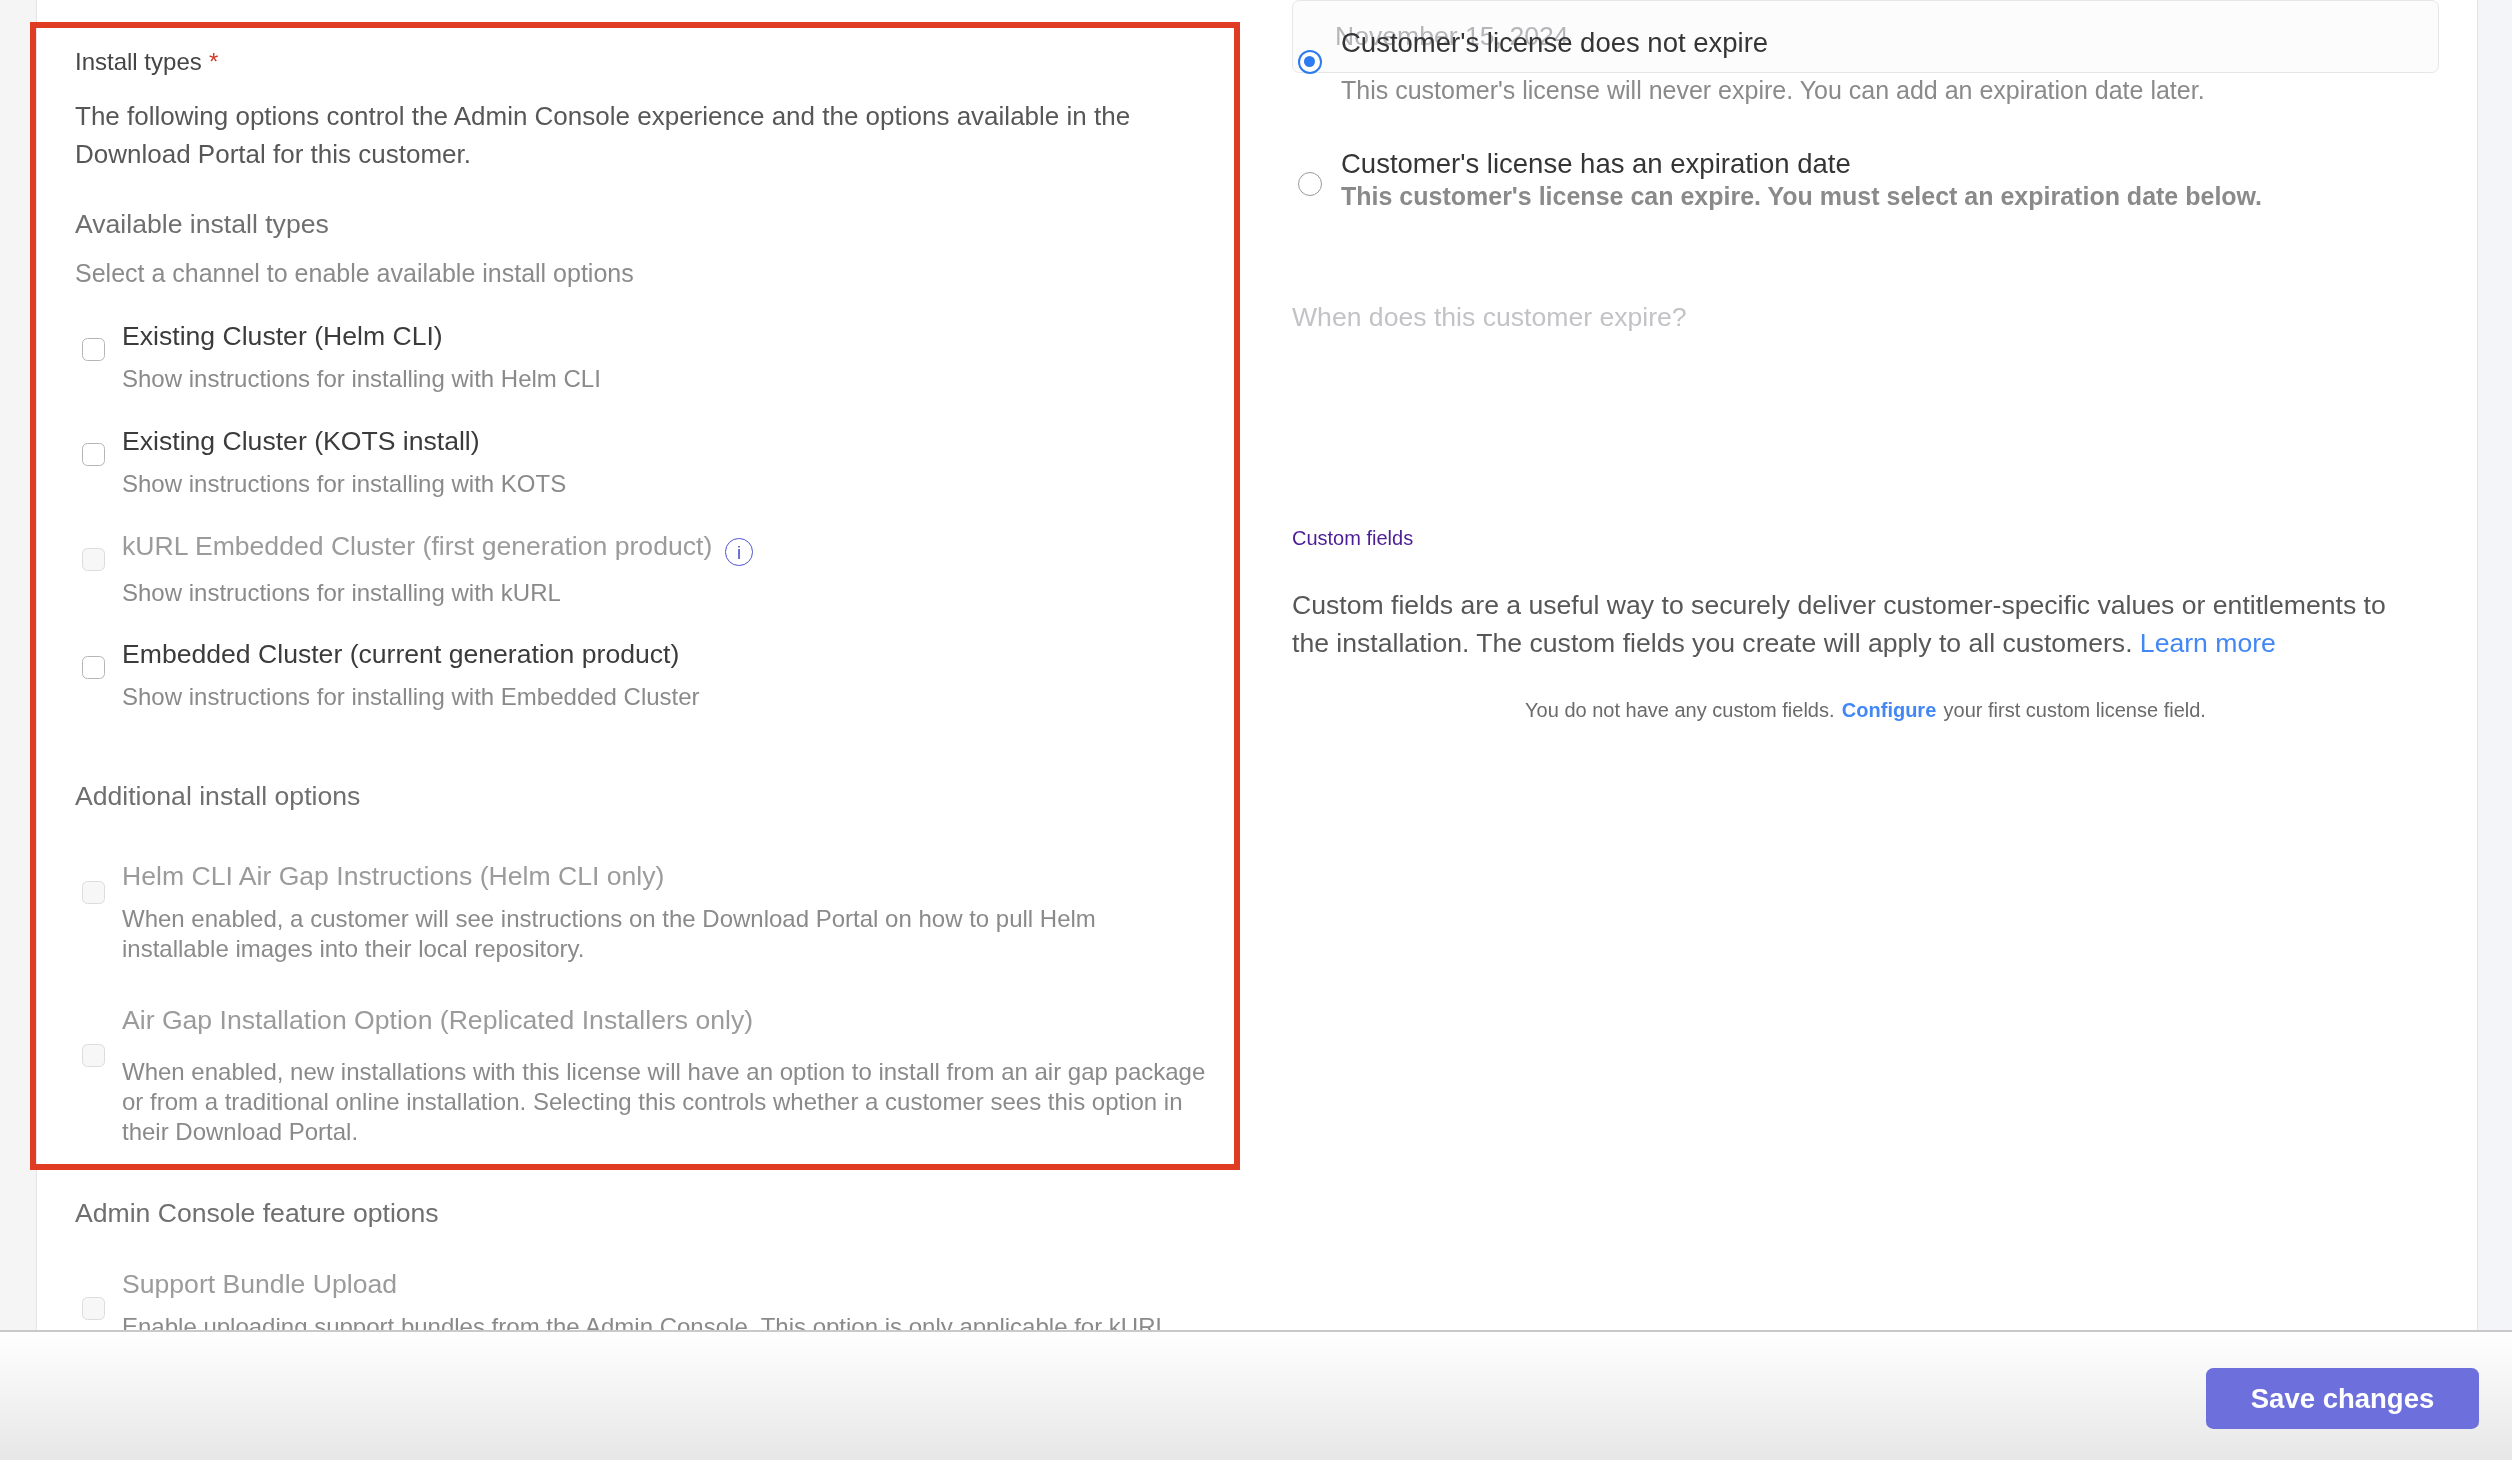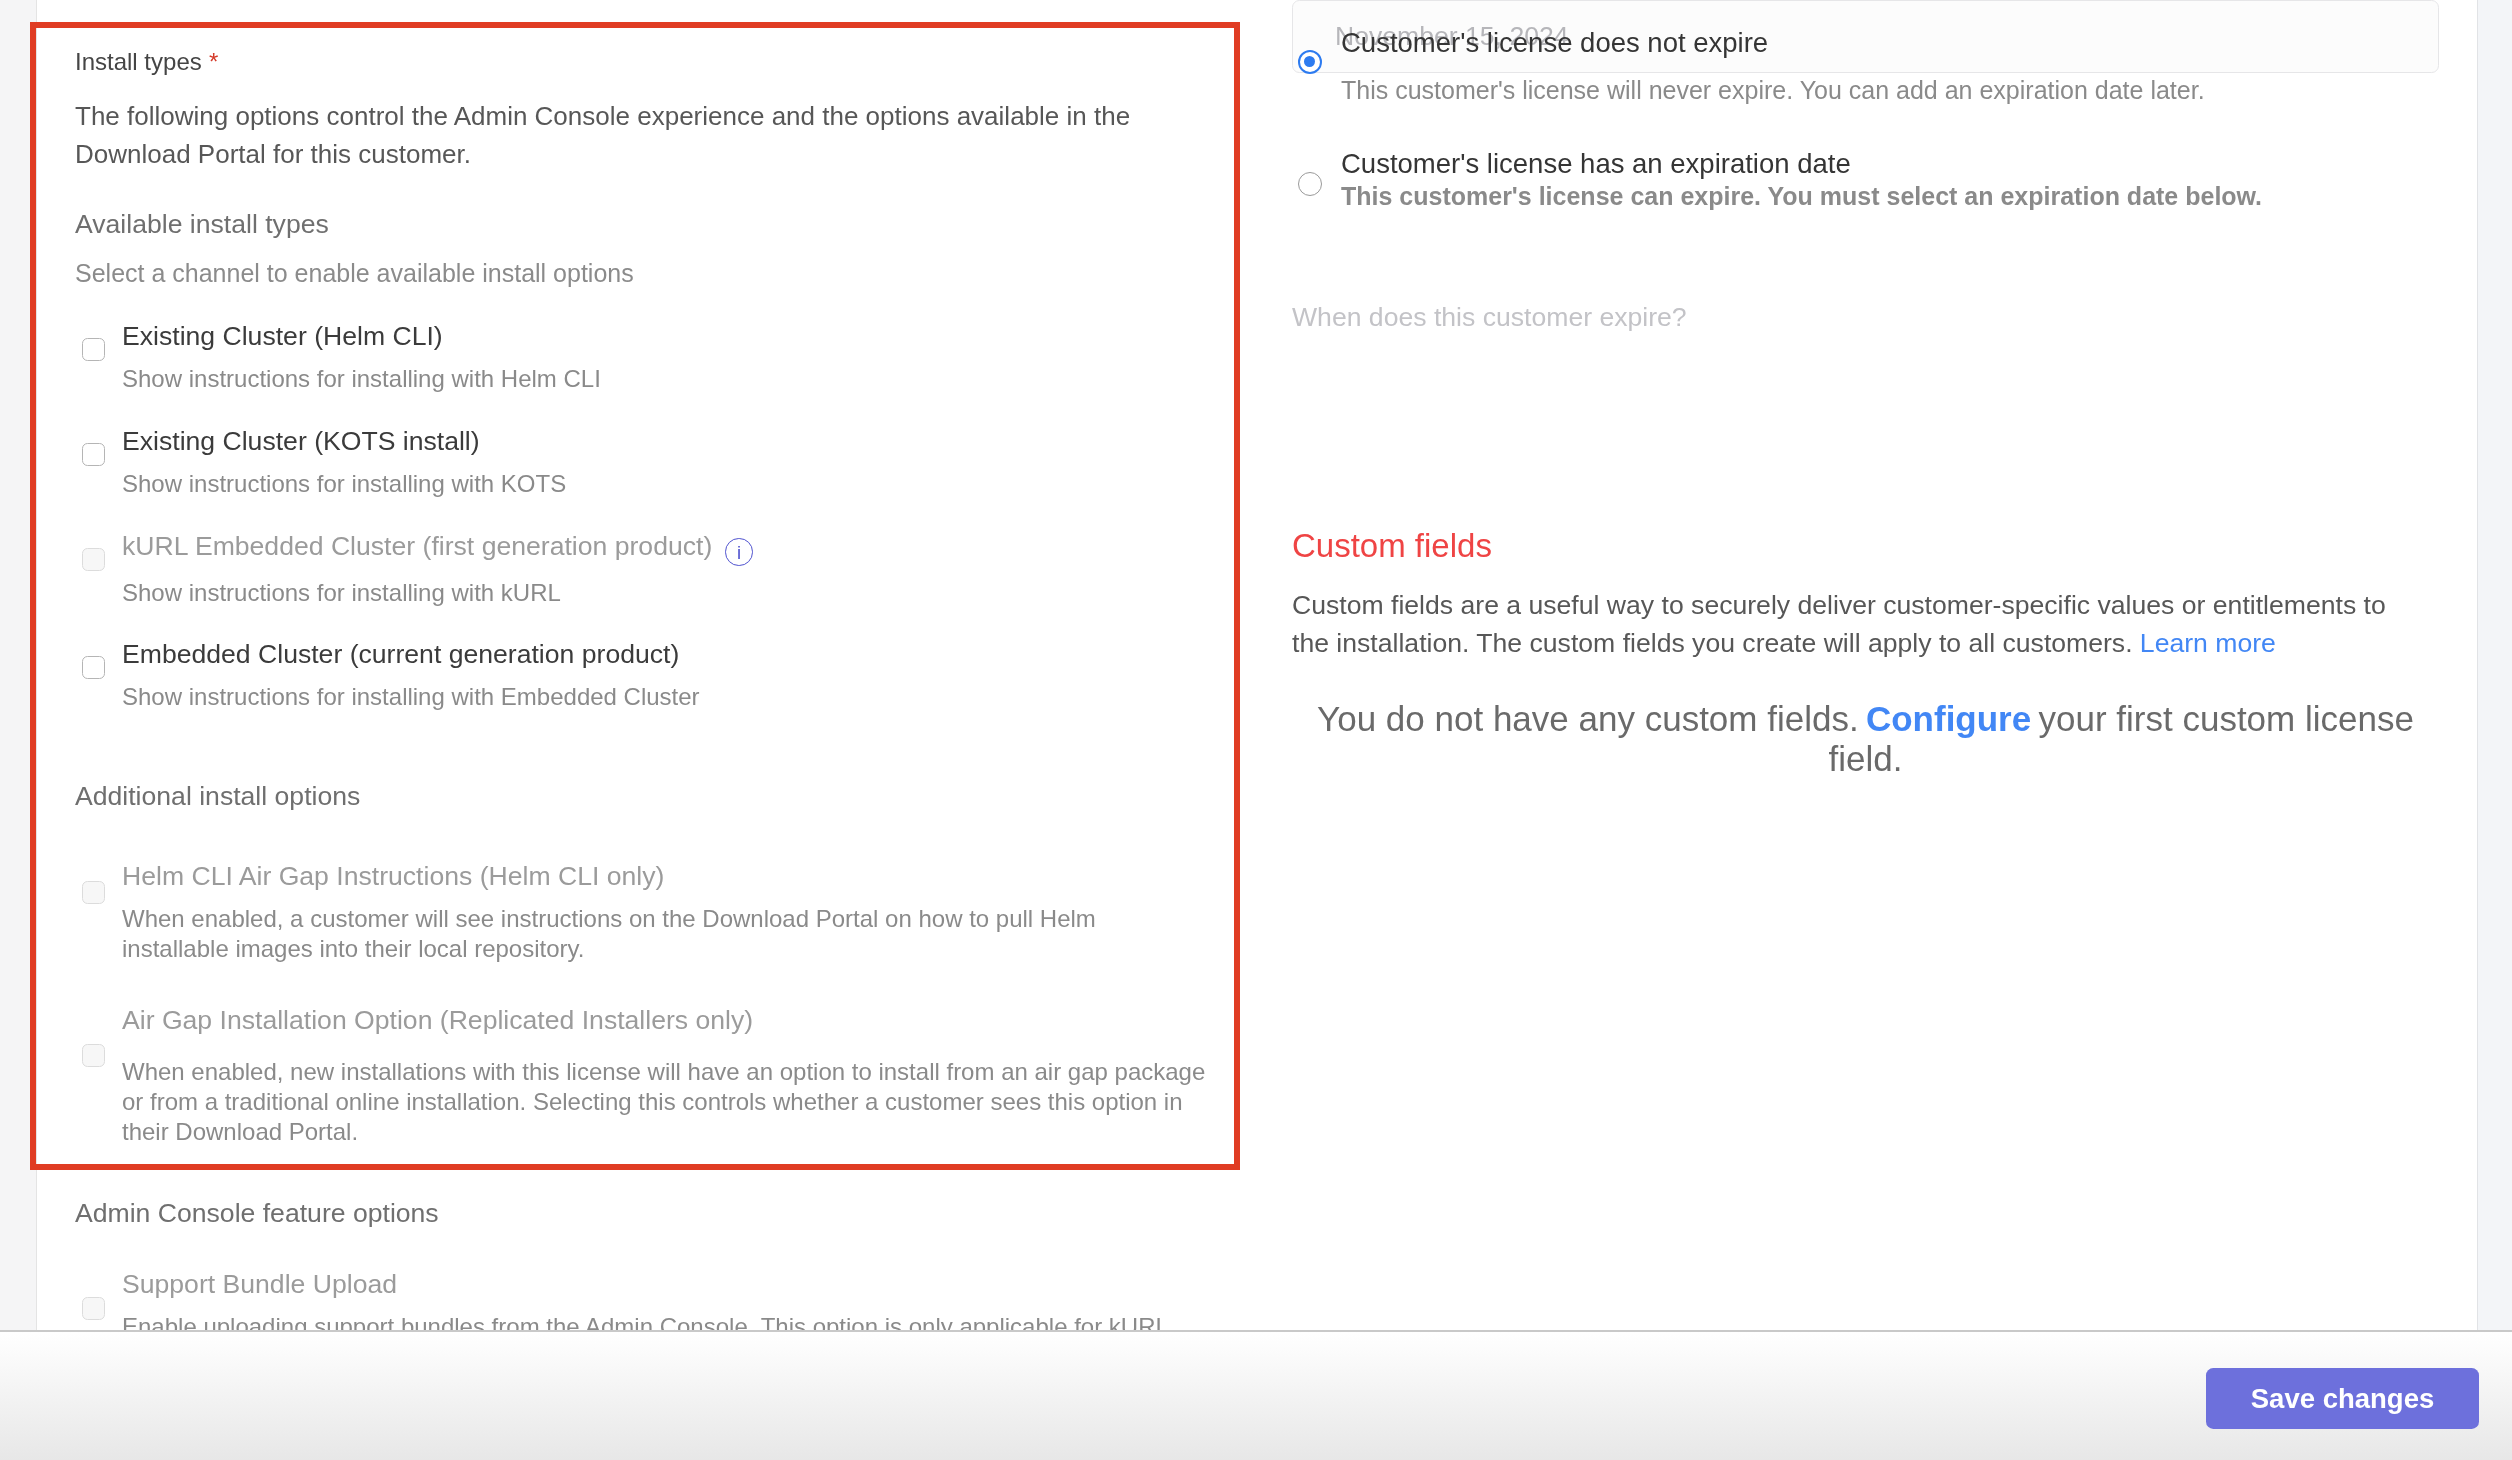--- a/index.html
+++ b/index.html
@@ -55,24 +55,24 @@
   .radio.selected::after { content:""; position:absolute; left:3.7px; top:3.7px; width:11px; height:11px; border-radius:50%; background:#2d7bf0; }
   .radio-label { font-size:27.5px; line-height:33px; color:#353535; }
   .radio-desc { margin-top:17.4px; font-size:25px; color:#8a8a8a; }
   .row-noexp { top:26px; }  .row-noexp .radio { top:24px; }
   .row-hasexp { top:147px; } .row-hasexp .radio { top:25px; } .row-hasexp .radio-desc { margin-top:2px;font-weight:bold; }
 
   .date-question { top:302px; font-size:26.6px; color:#c3c3c7; }
   .date-input { top:360px; width:1147px; height:73px; border:0.9px solid #e6e6e8; border-radius:7.3px; background:#fcfcfc; font-family:"Liberation Sans", sans-serif; font-size:26.6px; color:#b6b6ba; padding:0 42px; outline:none; }
   .date-input::placeholder { color:#b6b6ba; opacity:1; }
 
-  .cf-title { top:527px; font-size:33px; color:#ef4444;text-align:right; }
+  .cf-title { top:527px; font-size:20px; color:#4c1d95;text-align:right; }
   .cf-body { top:586px; width:1136px; font-size:26.6px; line-height:38px; color:#575757; }
   .link { color:#4287f5; cursor:pointer; text-decoration:none; }
-  .cf-empty { top:699px; width:1147px; text-align:center; font-size:35px; color:#6a6a6a; }
+  .cf-empty { top:699px; width:1147px; text-align:center; font-size:20px; color:#6a6a6a; }
   .cf-empty .link { font-weight:bold; }
   .sp { display:inline-block; width:7.3px; }
 
   
   .divider { position:absolute; left:0; top:1330px; width:2512px; height:1.8px; background:#c9c9c9; z-index:4; }
   .footer-bar { position:absolute; left:0; top:1332px; width:2512px; height:128px; background:linear-gradient(#ffffff, #e7e7e7); z-index:4; }
   .save-btn { position:absolute; right:33px; top:36px; width:273px; height:61px; background:#6d70dc; color:#ffffff; font-family:"Liberation Sans", sans-serif; font-size:27.5px; font-weight:bold; border:none; border-radius:7.3px; cursor:pointer; }
 </style>
 </head>
 <body>

